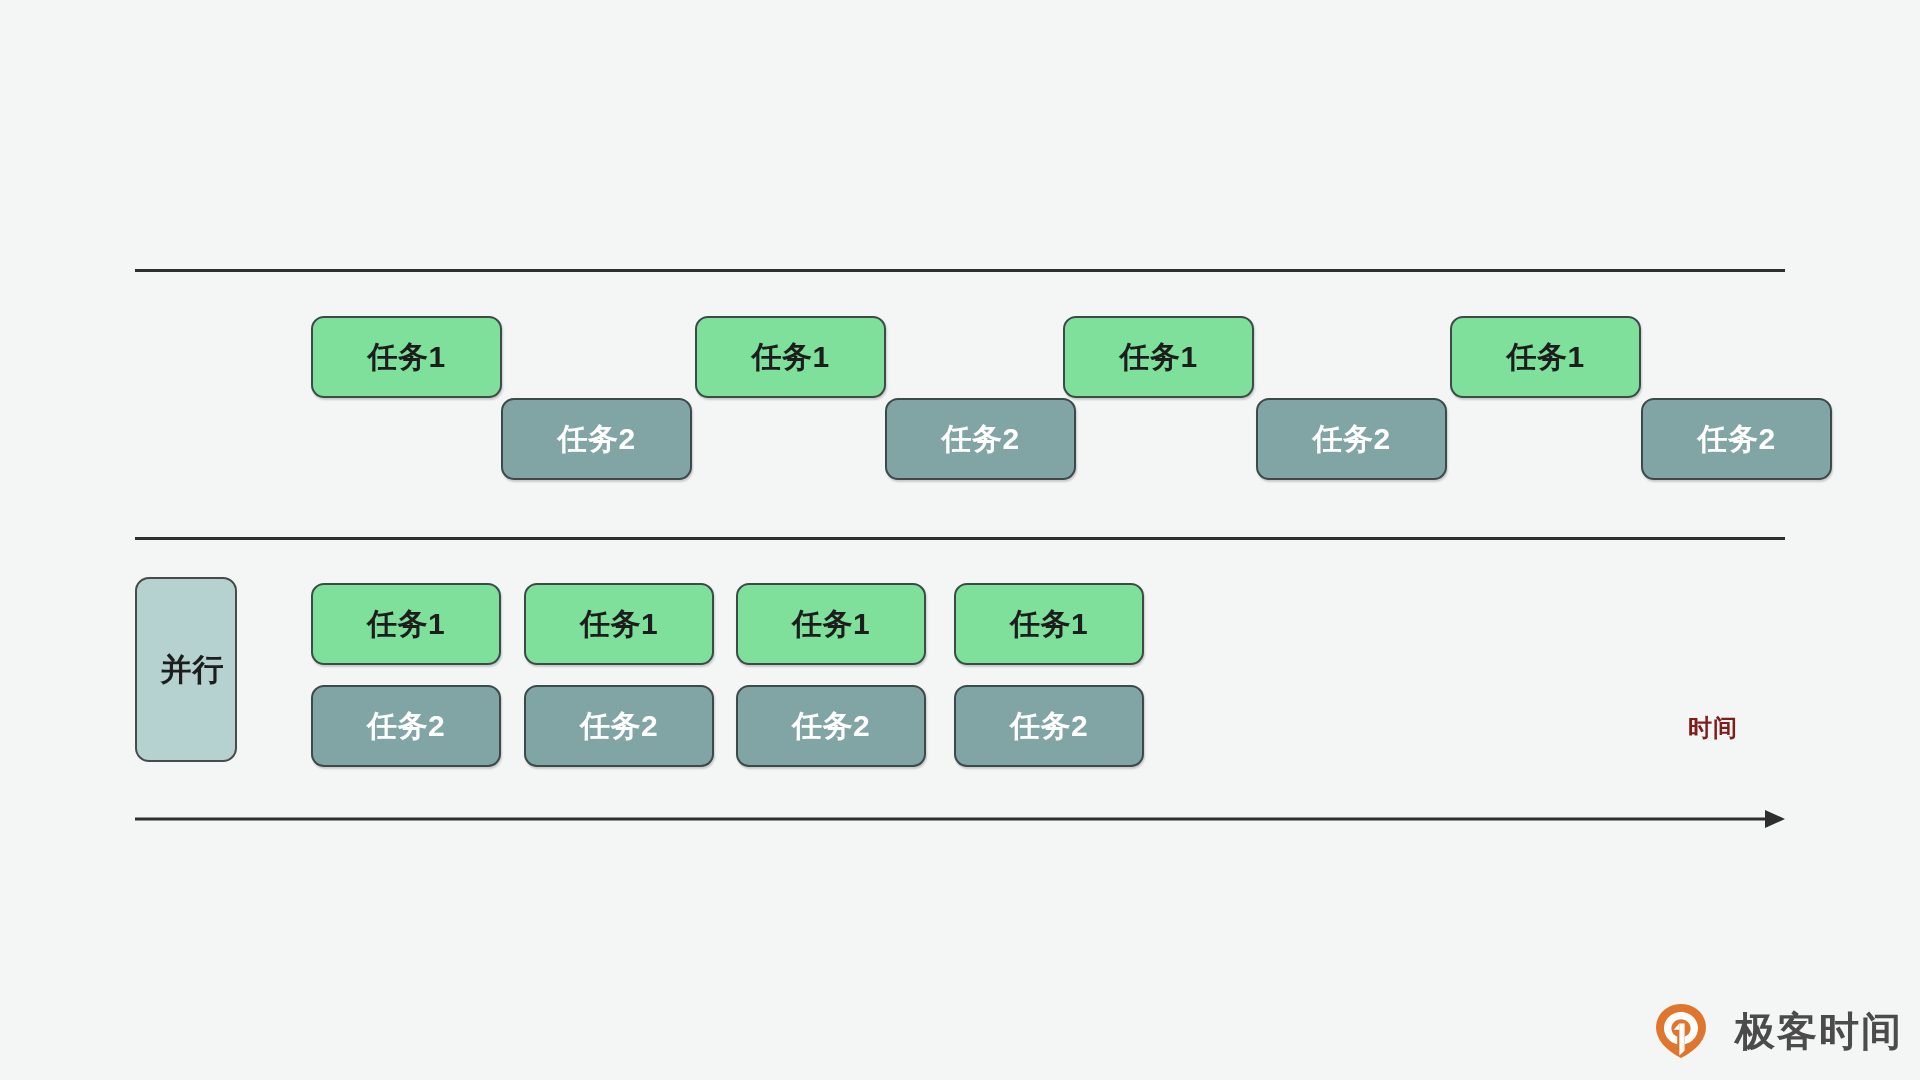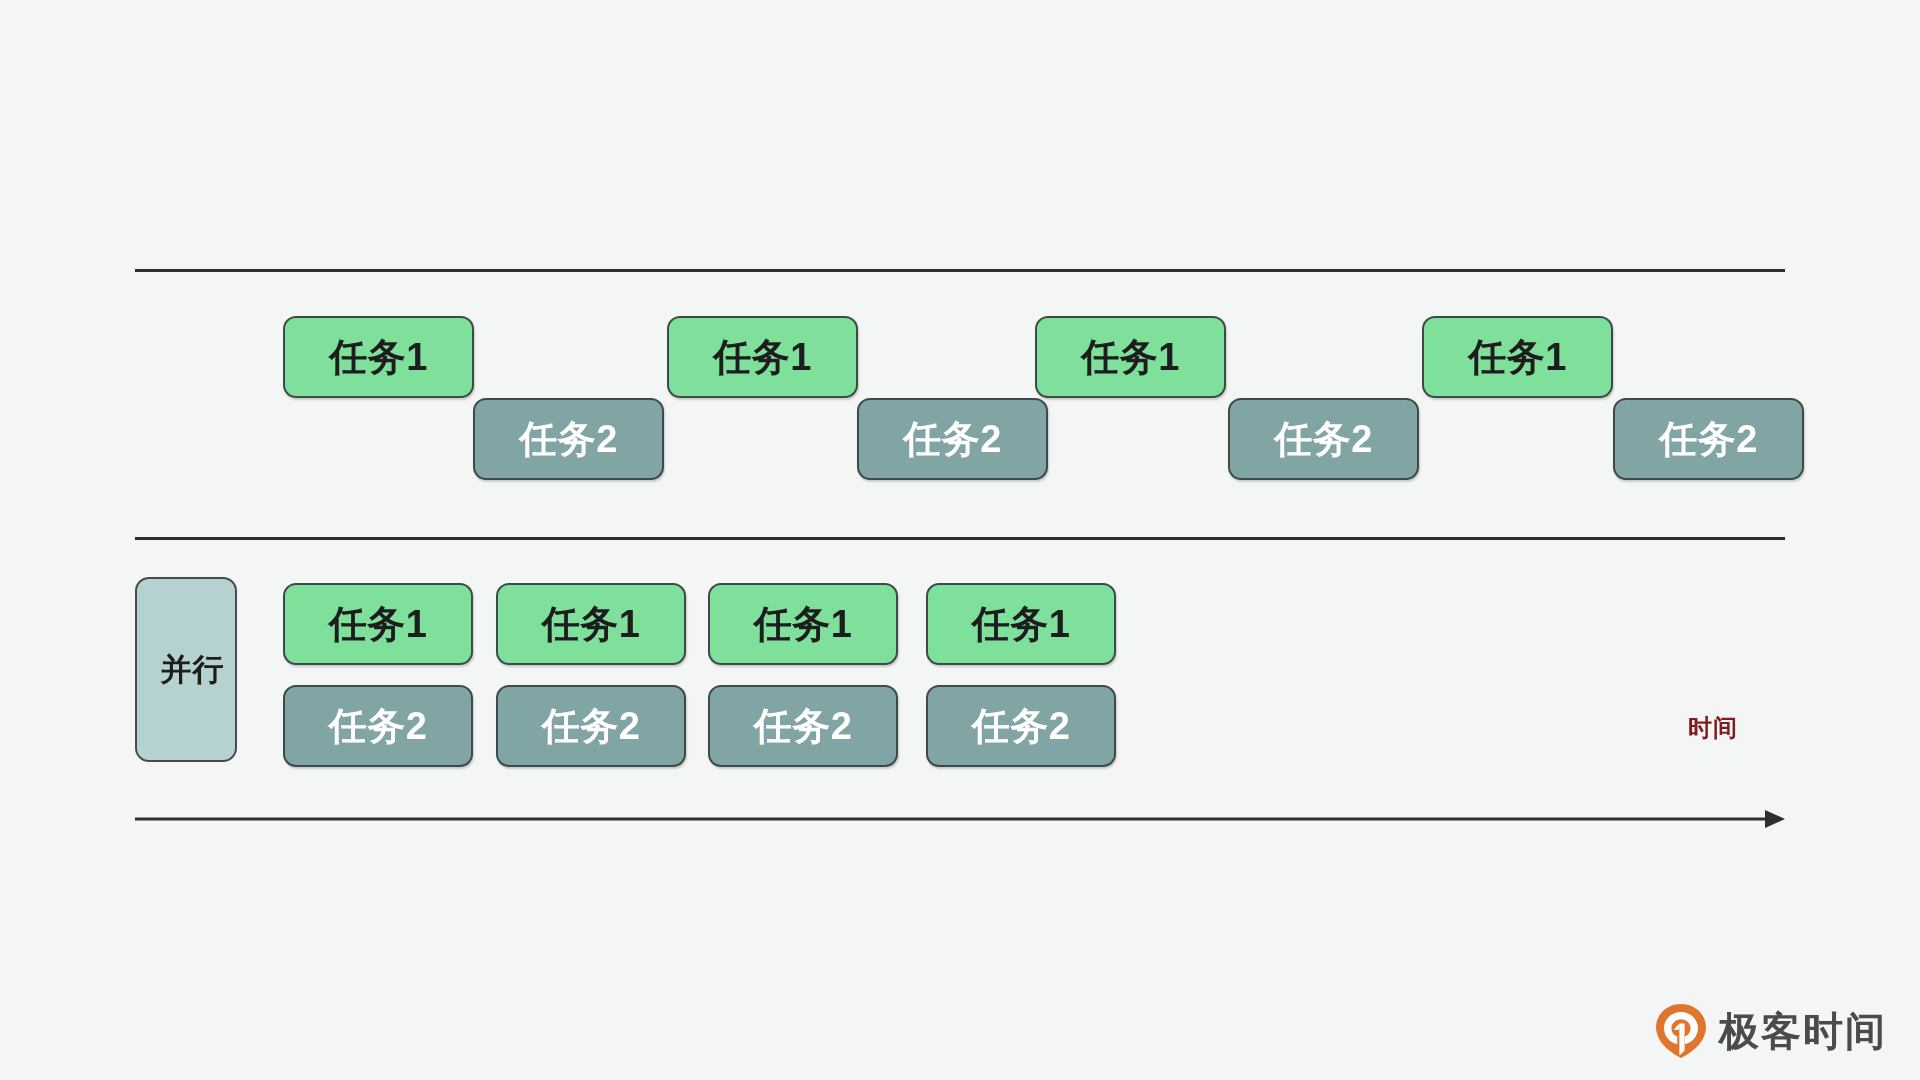--- a/index.html
+++ b/index.html
@@ -73,24 +73,25 @@
 
   
   .task {
     position: absolute;
     box-sizing: border-box;
     border: 2px solid #3d4a4a;
     border-radius: 13px;
     display: flex;
     align-items: center;
     justify-content: center;
-    font-size: 38px;
+    font-size: 30px;
     font-weight: bold;
     letter-spacing: 0.5px;
     box-shadow: 1px 2px 2px rgba(0,0,0,0.18);
+    margin-left: 28px;
   }
   .task.t1 {
     background: #7ee09b;
     color: #1d1d1d;
   }
   .task.t2 {
     background: #81a5a5;
     color: #ffffff;
   }
 
@@ -103,21 +104,21 @@
   .row-parallel .t2 { top: 685px; height: 82px; }
 
   
   #brand {
     position: absolute;
     left: 1655px;
     top: 1002px;
     height: 58px;
     display: flex;
     align-items: center;
-    gap: 12px;
+    gap: 28px;
   }
   #brand-mark {
     width: 52px;
     height: 56px;
     flex: none;
   }
   #brand-text {
     font-size: 40px;
     font-weight: bold;
     color: #4b4b4b;

